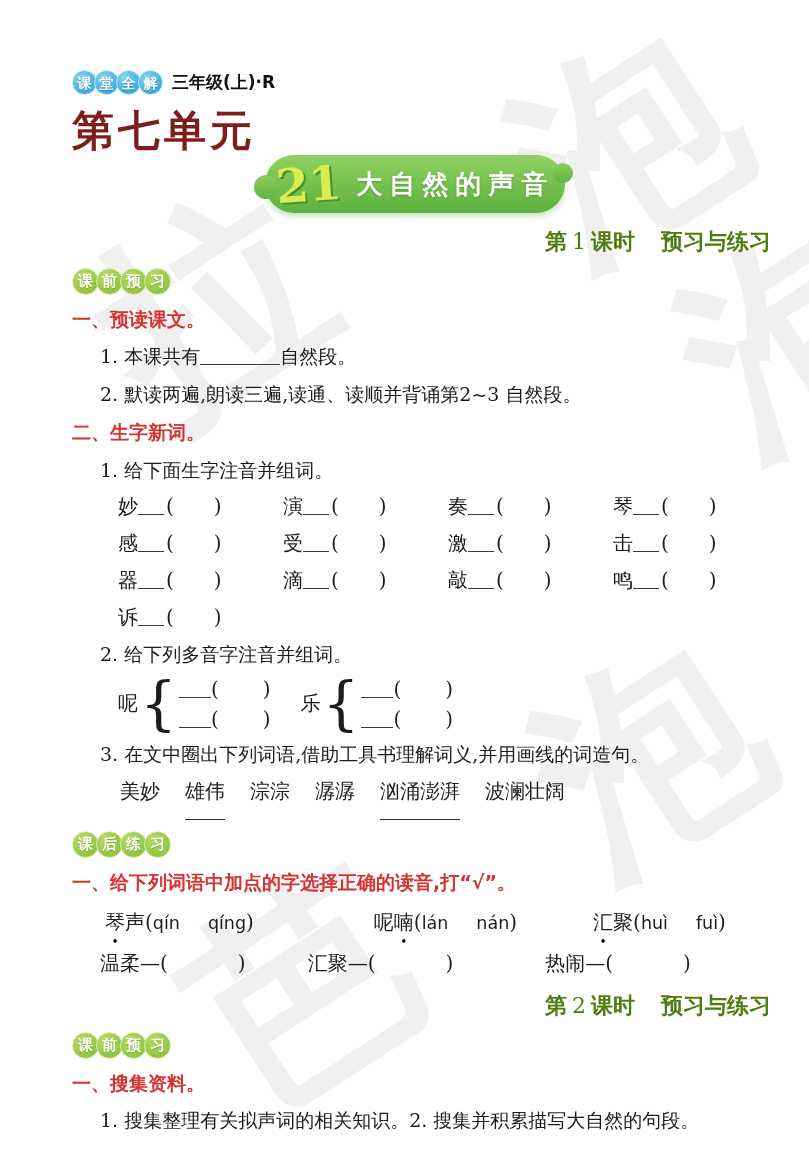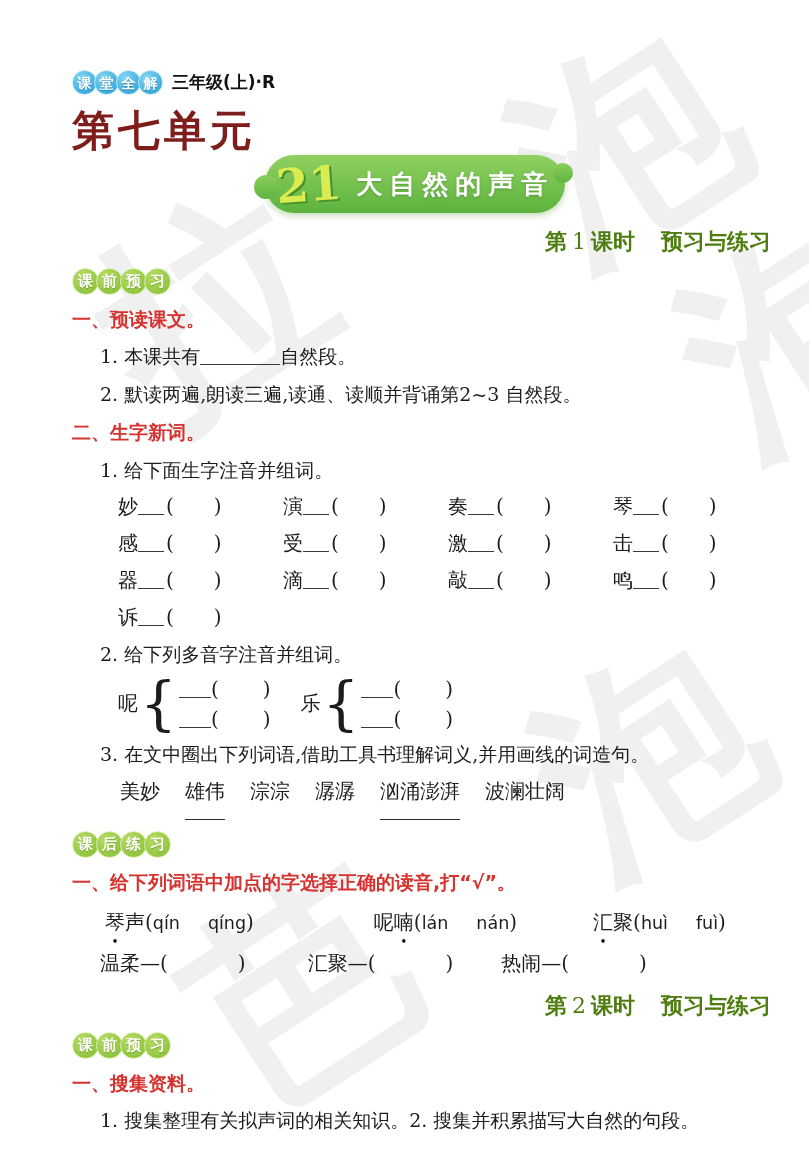--- a/index.html
+++ b/index.html
@@ -87,21 +87,21 @@
   .pron-i2 { margin-left:120px; }
   .pron-i3 { margin-left:76px; }
   .py { font-family:"DejaVu Sans","Liberation Sans",sans-serif; font-size:17.5px; }
   .py + .py { margin-left:28px; }
   .dot { position:relative; display:inline-block; }
   .dot::after { content:"•"; position:absolute; left:50%; bottom:-13px;
                 transform:translateX(-50%); font-size:12px; color:#111; }
 
   .syn-row { display:flex; margin:14px 0 0 28px; font-size:20px; }
   .syn-i2 { margin-left:62px; }
-  .syn-i3 { margin-left:48px;text-align:center; }
+  .syn-i3 { margin-left:92px;text-align:center; }
 </style>
 </head>
 <body>
 
 <span class="wm wm0">泡</span>
 <span class="wm wm1">拉</span>
 <span class="wm wm2">泡</span>
 <span class="wm wm3">泡</span>
 <span class="wm wm4">芭</span>
 

